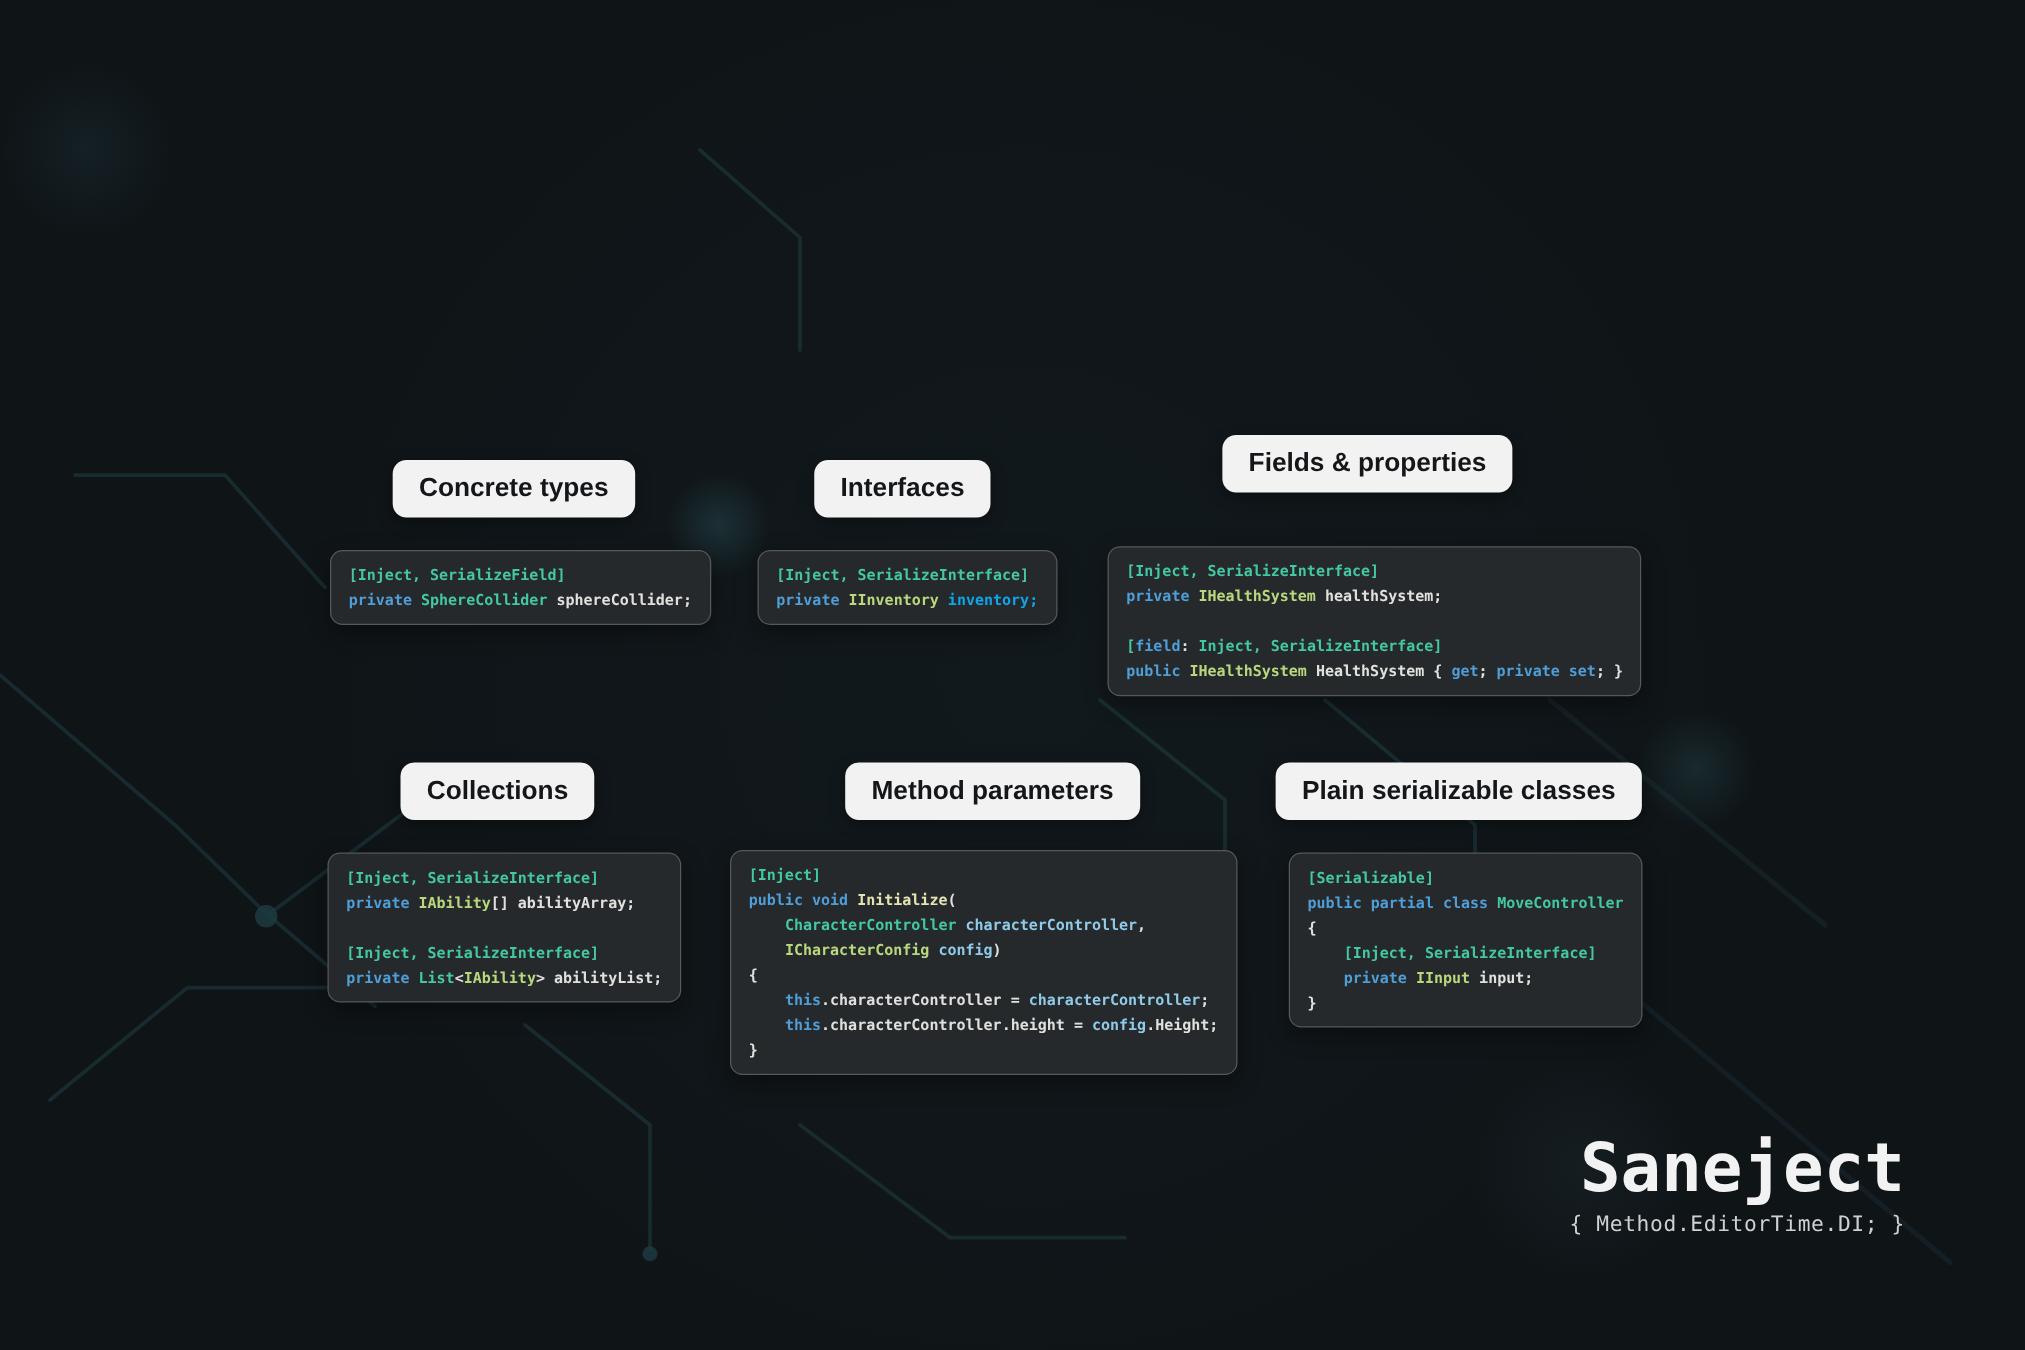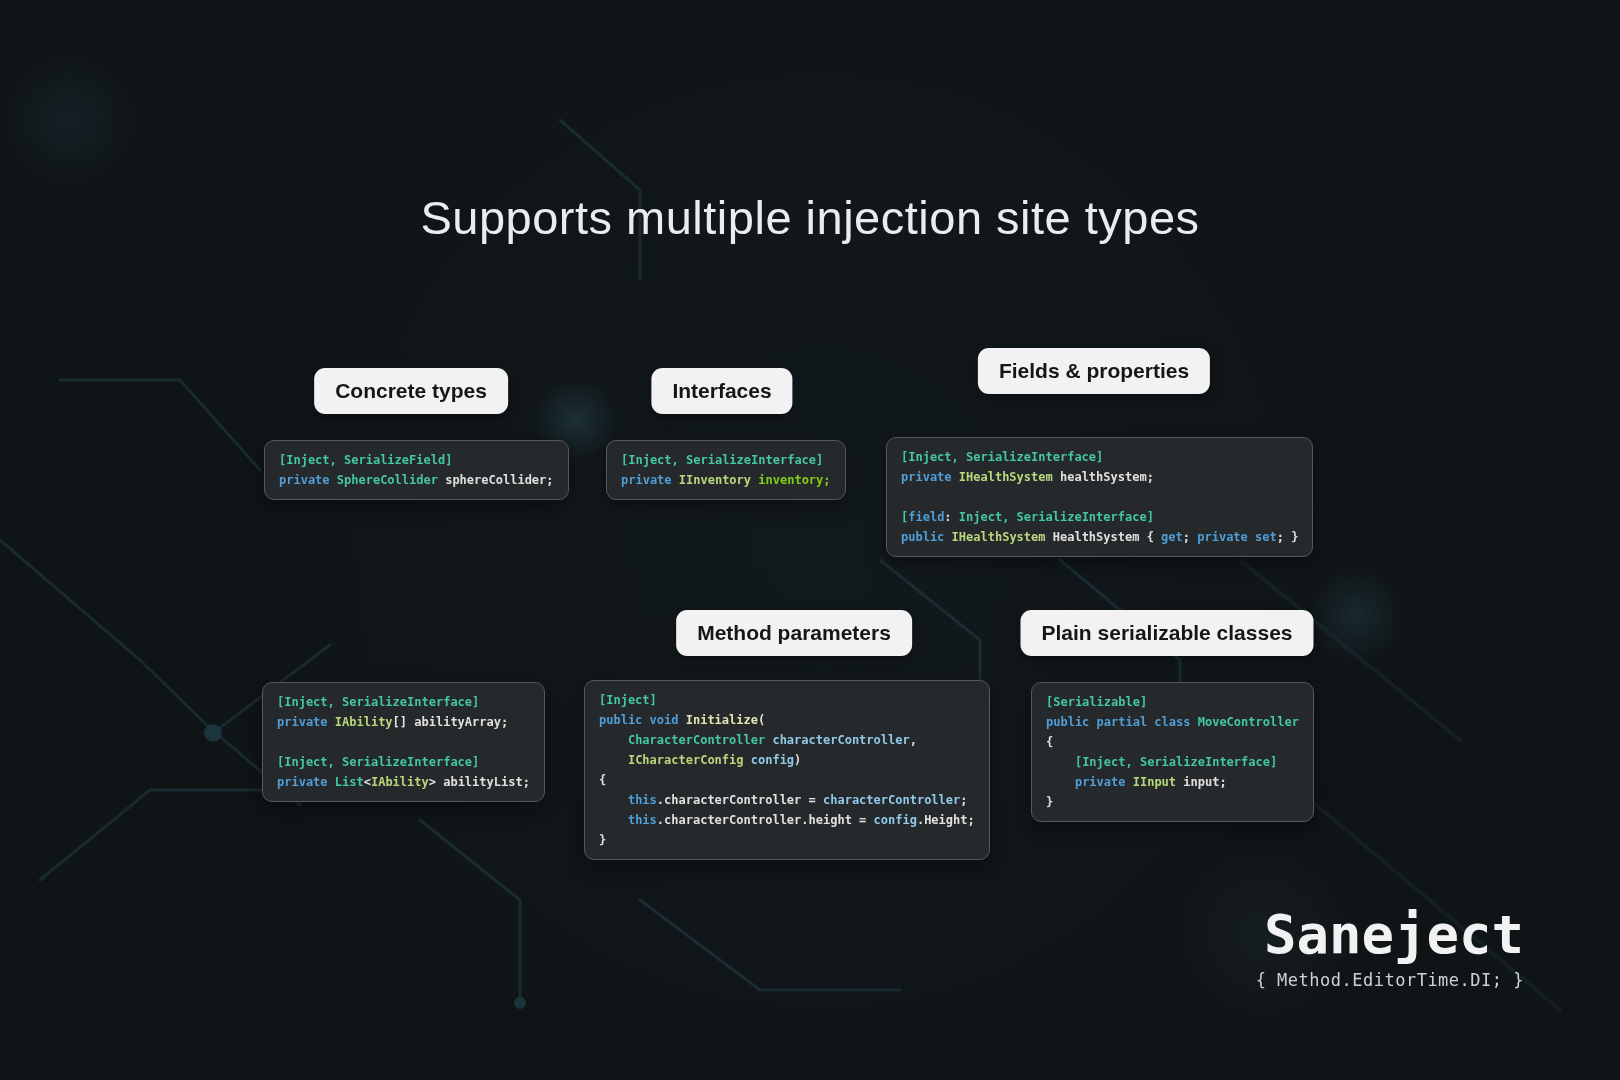--- a/index.html
+++ b/index.html
@@ -76,37 +76,39 @@
       <polyline points="1180,690 1560,1010"></polyline>
       <polyline points="1240,560 1460,740"></polyline>
     </g>
     <g fill="#1e3c42" opacity="0.8">
       <circle cx="213" cy="733" r="9"></circle>
       <circle cx="980" cy="733" r="6"></circle>
       <circle cx="520" cy="1003" r="6"></circle>
     </g>
   </svg>
 
-  <div class="title">Supports multiple injection site types</div>
 
   <div class="pill" style="left:411px;top:368px;">
     <span>Concrete types</span>
   </div>
   <div class="code" style="left:264px;top:440px;"><div class="ln"><span style="color: rgb(67, 199, 164);">[Inject, SerializeField]</span></div><div class="ln"><span style="color: rgb(79, 158, 216);">private </span><span style="color: rgb(67, 199, 164);">SphereCollider </span><span style="color: rgb(224, 224, 222);">sphereCollider;</span></div></div>
 
   <div class="pill" style="left:722px;top:368px;">
     <span>Interfaces</span>
   </div>
-  <div class="code" style="left:606px;top:440px;"><div class="ln"><span style="color: rgb(67, 199, 164);">[Inject, SerializeInterface]</span></div><div class="ln"><span style="color: rgb(79, 158, 216);">private </span><span style="color: rgb(185, 216, 125);">IInventory </span><span style="color: #84cc16;">inventory;</span></div></div>
+  <div class="code" style="left:606px;top:440px;"><div class="ln"><span style="color: rgb(67, 199, 164);">[Inject, SerializeInterface]</span></div><div class="ln"><span style="color: rgb(79, 158, 216);">private </span><span style="color: rgb(185, 216, 125);">IInventory </span><span style="color: #0ea5e9;">inventory;</span></div></div>
 
   <div class="pill" style="left:1094px;top:348px;">
     <span>Fields &amp; properties</span>
   </div>
   <div class="code" style="left:886px;top:437px;"><div class="ln"><span style="color: rgb(67, 199, 164);">[Inject, SerializeInterface]</span></div><div class="ln"><span style="color: rgb(79, 158, 216);">private </span><span style="color: rgb(185, 216, 125);">IHealthSystem </span><span style="color: rgb(224, 224, 222);">healthSystem;</span></div><div class="ln">&nbsp;</div><div class="ln"><span style="color: rgb(67, 199, 164);">[</span><span style="color: rgb(79, 158, 216);">field</span><span style="color: rgb(224, 224, 222);">: </span><span style="color: rgb(67, 199, 164);">Inject, SerializeInterface]</span></div><div class="ln"><span style="color: rgb(79, 158, 216);">public </span><span style="color: rgb(185, 216, 125);">IHealthSystem </span><span style="color: rgb(224, 224, 222);">HealthSystem { </span><span style="color: rgb(79, 158, 216);">get</span><span style="color: rgb(224, 224, 222);">; </span><span style="color: rgb(79, 158, 216);">private set</span><span style="color: rgb(224, 224, 222);">; }</span></div></div>
 
+  <div class="pill" style="left:398px;top:610px;">
+    <span>Collections</span>
+  </div>
   <div class="code" style="left:262px;top:682px;"><div class="ln"><span style="color: rgb(67, 199, 164);">[Inject, SerializeInterface]</span></div><div class="ln"><span style="color: rgb(79, 158, 216);">private </span><span style="color: rgb(185, 216, 125);">IAbility</span><span style="color: rgb(224, 224, 222);">[] abilityArray;</span></div><div class="ln">&nbsp;</div><div class="ln"><span style="color: rgb(67, 199, 164);">[Inject, SerializeInterface]</span></div><div class="ln"><span style="color: rgb(79, 158, 216);">private </span><span style="color: rgb(67, 199, 164);">List</span><span style="color: rgb(224, 224, 222);">&lt;</span><span style="color: rgb(185, 216, 125);">IAbility</span><span style="color: rgb(224, 224, 222);">&gt; abilityList;</span></div></div>
 
   <div class="pill" style="left:782px;top:610px;margin-left:12px;">
     <span>Method parameters</span>
   </div>
   <div class="code" style="left:584px;top:680px;"><div class="ln"><span style="color: rgb(67, 199, 164);">[Inject]</span></div><div class="ln"><span style="color: rgb(79, 158, 216);">public void </span><span style="color: rgb(228, 228, 178);">Initialize</span><span style="color: rgb(224, 224, 222);">(</span></div><div class="ln"><span style="color: rgb(224, 224, 222);">    </span><span style="color: rgb(67, 199, 164);">CharacterController </span><span style="color: rgb(143, 203, 233);">characterController</span><span style="color: rgb(224, 224, 222);">,</span></div><div class="ln"><span style="color: rgb(224, 224, 222);">    </span><span style="color: rgb(185, 216, 125);">ICharacterConfig </span><span style="color: rgb(143, 203, 233);">config</span><span style="color: rgb(224, 224, 222);">)</span></div><div class="ln"><span style="color: rgb(224, 224, 222);">{</span></div><div class="ln"><span style="color: rgb(224, 224, 222);">    </span><span style="color: rgb(79, 158, 216);">this</span><span style="color: rgb(224, 224, 222);">.characterController = </span><span style="color: rgb(143, 203, 233);">characterController</span><span style="color: rgb(224, 224, 222);">;</span></div><div class="ln"><span style="color: rgb(224, 224, 222);">    </span><span style="color: rgb(79, 158, 216);">this</span><span style="color: rgb(224, 224, 222);">.characterController.height = </span><span style="color: rgb(143, 203, 233);">config</span><span style="color: rgb(224, 224, 222);">.Height;</span></div><div class="ln"><span style="color: rgb(224, 224, 222);">}</span></div></div>
 
   <div class="pill" style="left:1167px;top:610px;">
     <span>Plain serializable classes</span>
   </div>

